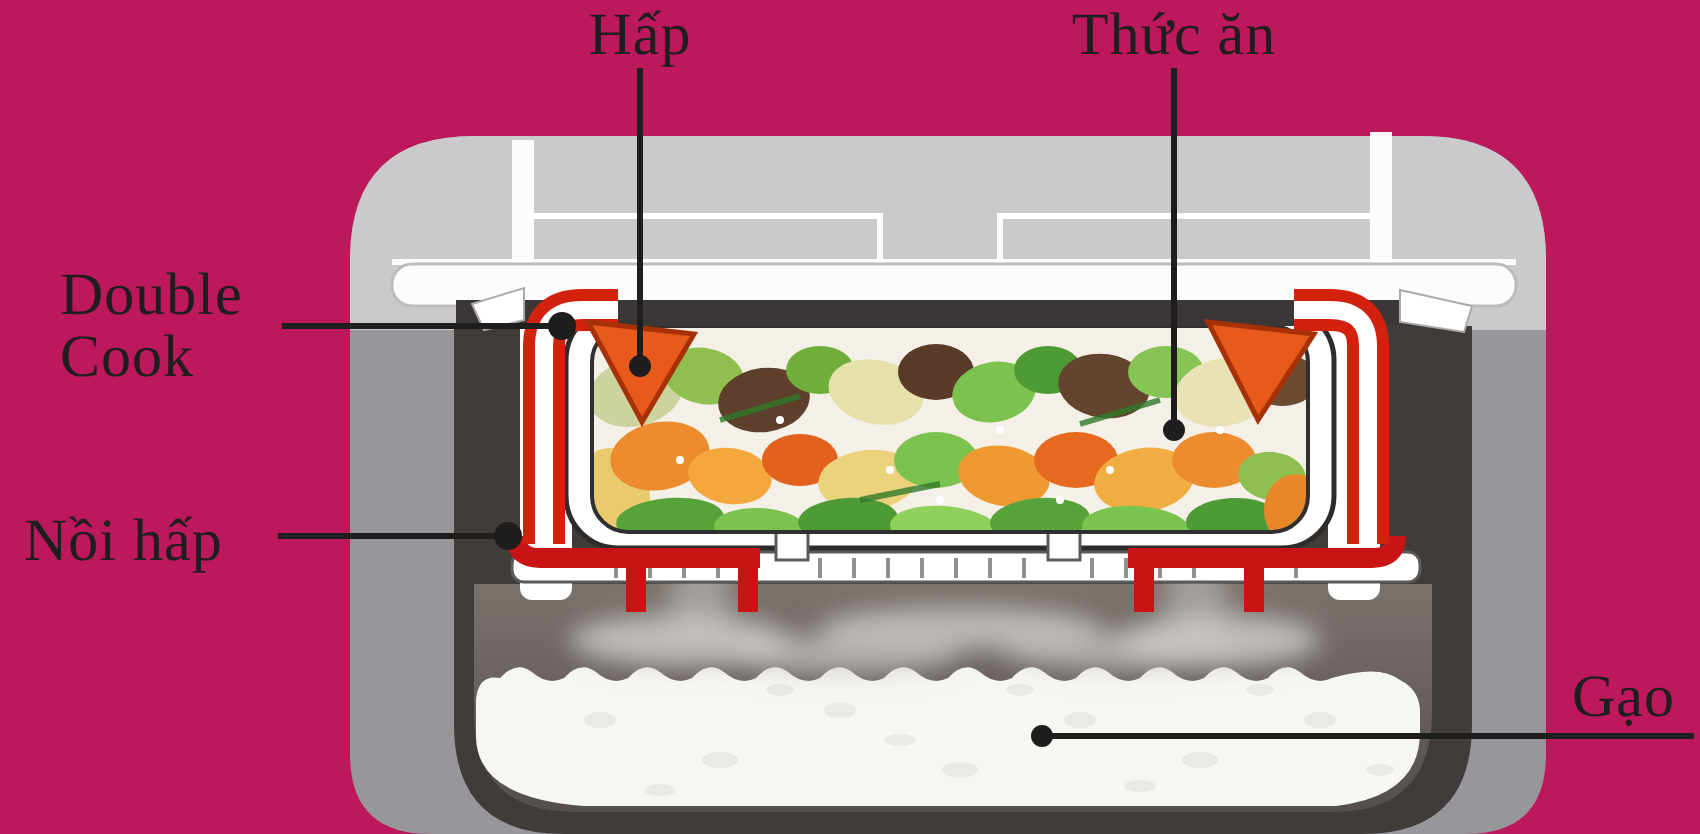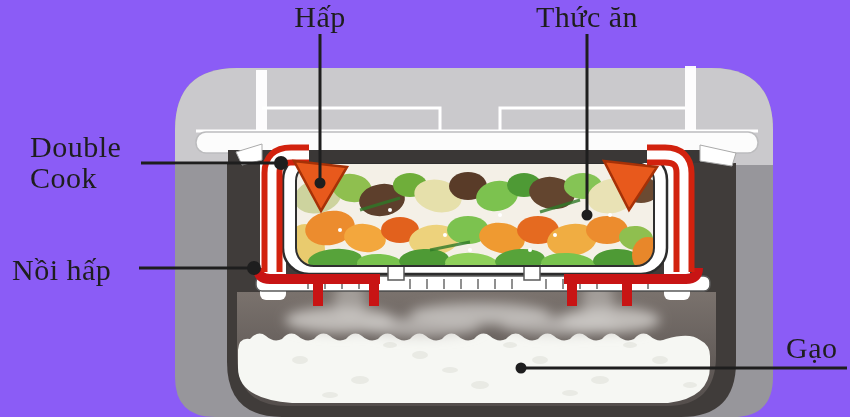--- a/index.html
+++ b/index.html
@@ -1,16 +1,16 @@
 <!DOCTYPE html>
 <html style="--label-text: #1e1e1e; --body-gray: #97969b; --lid-gray: #cac9cc; --pot-dark: #403c3a; --pot-interior: #6b635f; --band-dark: #3a3736; --rice-white: #f6f7f3; --basket-white: #ffffff; --steam-pipe-red: #c81414; --steam-channel-red: #d2220e; --steam-arrow-orange: #e8591c;"><head>
 <meta charset="utf-8">
 <style>
   html,body{margin:0;padding:0;background:#ffffff;}
-  .stage{position:relative;width:850px;height:417px;background:#8b5cf6;overflow:hidden;}
+  .stage{position:relative;width:850px;height:417px;background:#be185d;overflow:hidden;}
   svg{display:block;}
   .label-text{
     font-family:"Liberation Serif","DejaVu Serif",serif;
     font-size:30px;
     fill:var(--label-text,#1e1e1e);
     letter-spacing:0.5px;
   }
   .pointer-line{stroke:var(--label-text,#1b1b1b);stroke-width:3;fill:none;}
   .pointer-dot{fill:var(--label-text,#1b1b1b);}
   .body-gray{fill:var(--body-gray,#97969b);}

